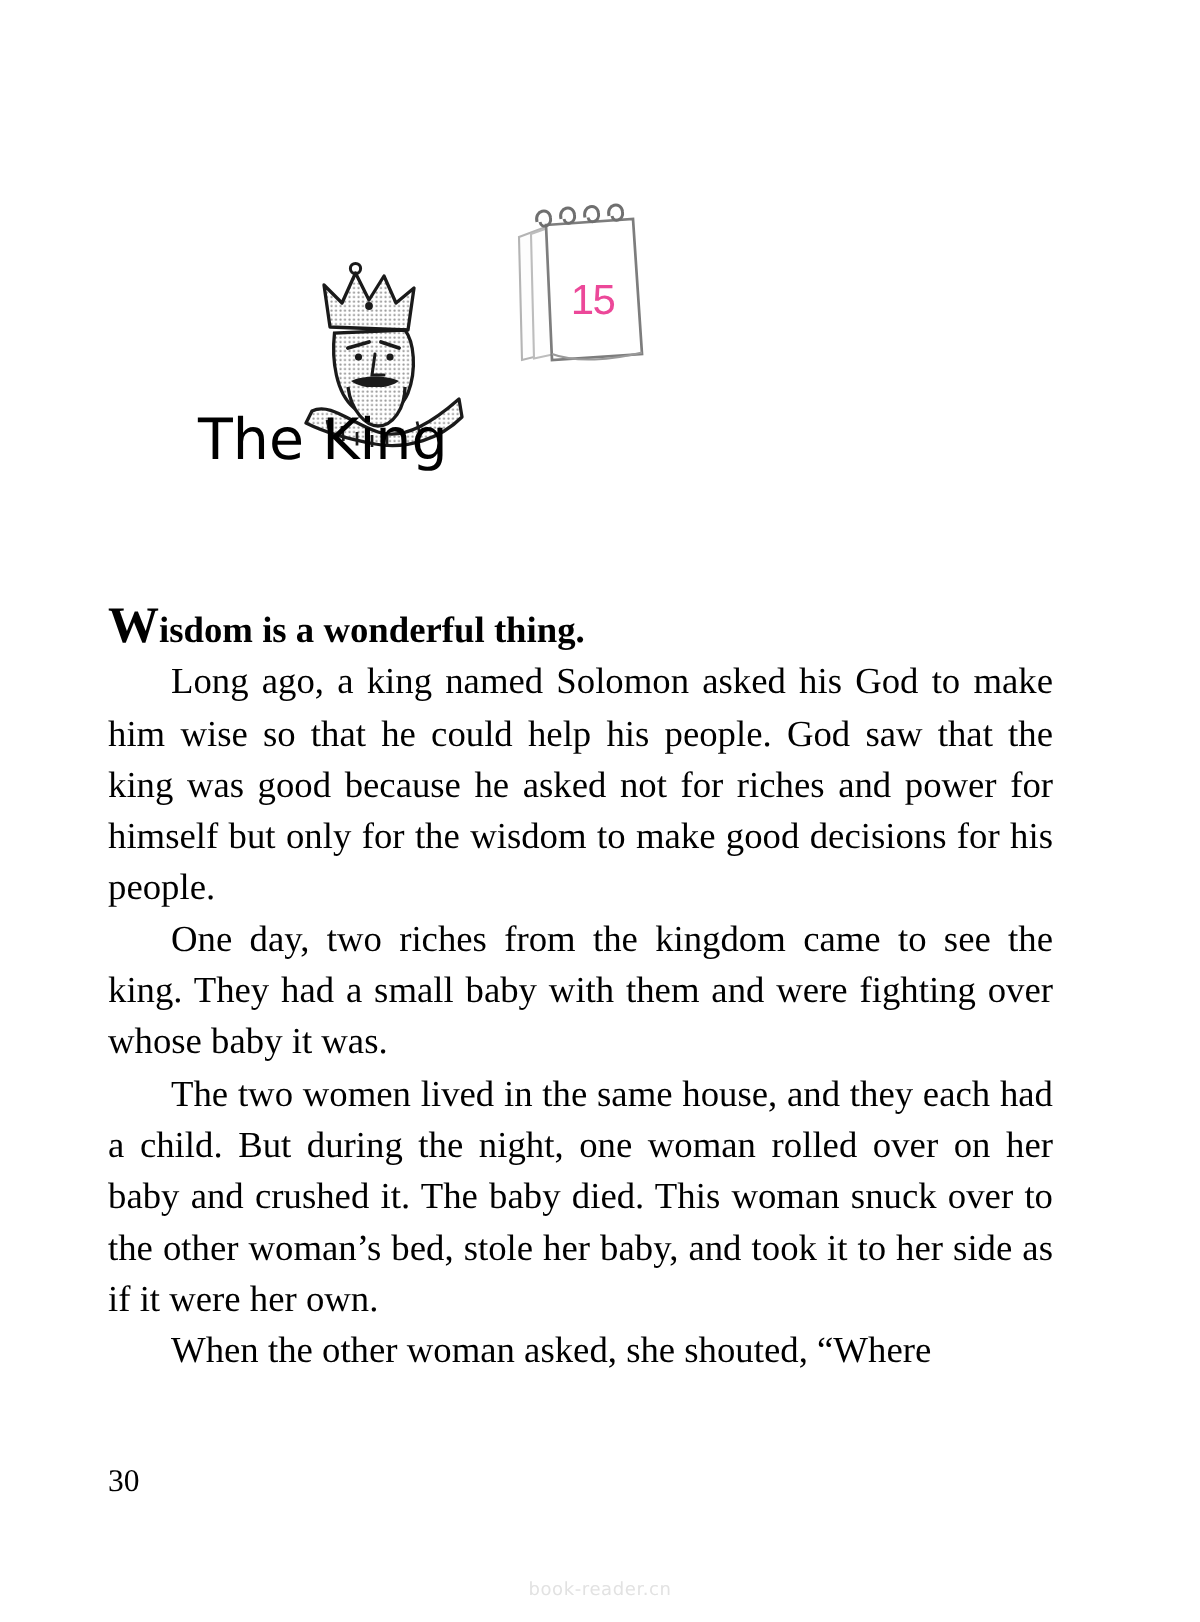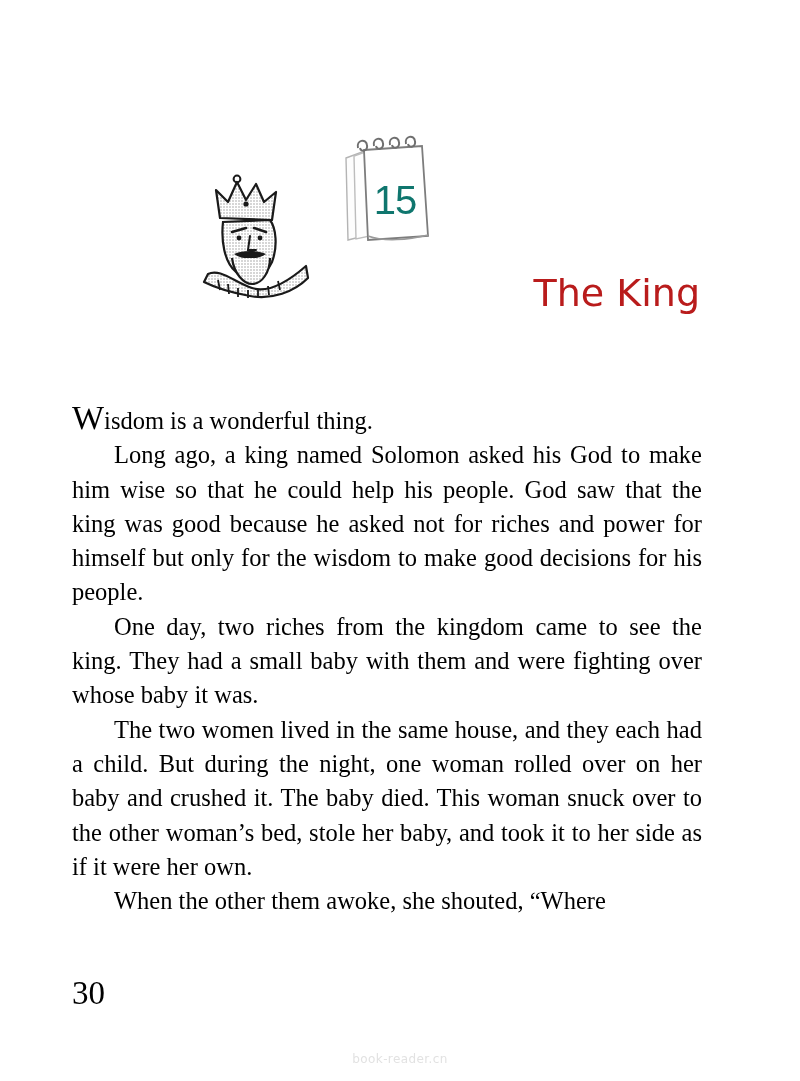--- a/index.html
+++ b/index.html
@@ -46,40 +46,40 @@
   .calendar-number {
     position: absolute;
     left: 0;
     top: 0;
     width: 118px;
     height: 120px;
     display: flex;
     align-items: center;
     justify-content: center;
     font-family: "Liberation Sans", "DejaVu Sans", sans-serif;
-    font-size: 40px;
+    font-size: 28px;
     font-weight: 400;
-    color: #0f766e;
+    color: #ec4899;
     padding-left: 16px;
     padding-top: 16px;
     box-sizing: border-box;
     letter-spacing: -1px;
   }
 
   .chapter-title {
     position: absolute;
     left: 0;
     top: 115px;
     width: 628px;
-    text-align: right;
+    text-align: left;
     font-family: "DejaVu Sans", "Liberation Sans", sans-serif;
     font-size: 38px;
     font-weight: 400;
     line-height: 46px;
-    color: #b91c1c;
+    color: #000000;
     letter-spacing: 0px;
   }
 
   .chapter-title .title-line-1 {
     display: block;
     padding-left: 60px;
   }
 
   .chapter-title .title-line-2 {
     display: block;
@@ -110,37 +110,38 @@
     text-justify: inter-word;
   }
 
   .body-text p {
     margin: 0;
     text-indent: 42px;
   }
 
   .body-text p.no-indent {
     text-indent: 0;
+    font-weight: bold;
   }
 
   .body-text p:last-child {
     text-align: left;
   }
 
   .dropcap-initial {
     font-size: 34px;
     line-height: 0;
   }
 
   
   .page-number {
     position: absolute;
     left: 72px;
     top: 975px;
-    font-size: 33px;
+    font-size: 21px;
     color: #000;
   }
 
   
   .watermark {
     position: absolute;
     left: 0;
     top: 1052px;
     width: 800px;
     text-align: center;
@@ -218,20 +219,20 @@
   <div class="body-text">
 
     <p class="no-indent"><span class="dropcap-initial">W</span><span>isdom is a wonderful thing.</span></p>
 
     <p>Long ago, a king named Solomon asked his God to make him wise so that he could help his people. God saw that the king was good because he asked not for riches and power for himself but only for the wisdom to make good decisions for his people.</p>
 
     <p>One day, two riches from the kingdom came to see the king. They had a small baby with them and were fighting over whose baby it was.</p>
 
     <p>The two women lived in the same house, and they each had a child. But during the night, one woman rolled over on her baby and crushed it. The baby died. This woman snuck over to the other woman’s bed, stole her baby, and took it to her side as if it were her own.</p>
 
-    <p>When the other them awoke, she shouted, “Where</p>
+    <p>When the other woman asked, she shouted, “Where</p>
   </div>
 
   <div class="page-number">30</div>
 
   <div class="watermark">book-reader.cn</div>
 
 </div>
 
 </body></html>

